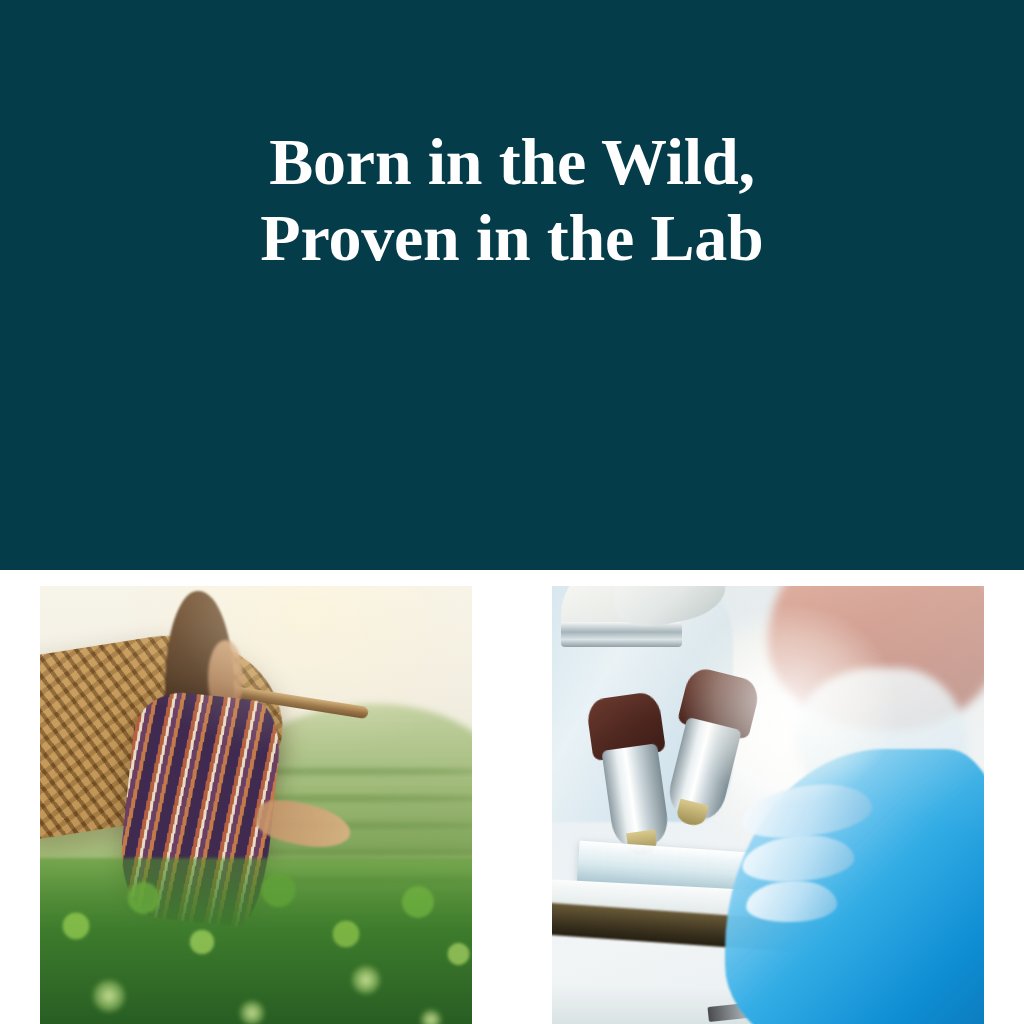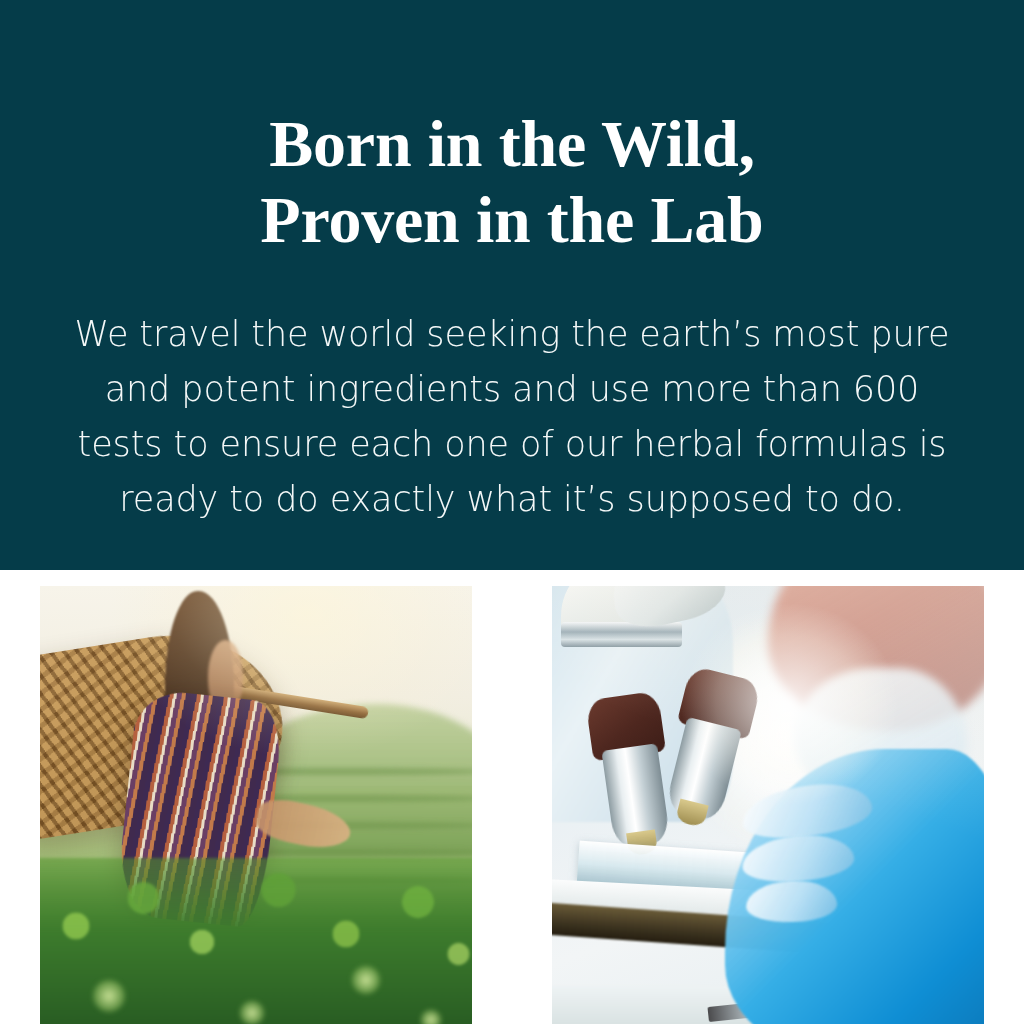--- a/index.html
+++ b/index.html
@@ -20,21 +20,21 @@
     position: absolute;
     left: 0; top: 0;
     width: 1024px;
     height: 570px;
     background: #053c49;
     box-sizing: border-box;
   }
   .headline {
     position: absolute;
     left: 0;
-    top: 62px;
+    top: 80px;
     width: 1024px;
     text-align: center;
     color: #ffffff;
     font-family: "Liberation Serif", "DejaVu Serif", serif;
     font-weight: bold;
     font-size: 66px;
     line-height: 76px;
     letter-spacing: -0.2px;
     white-space: pre-line;
   }
@@ -320,21 +320,20 @@
 </head>
 <body>
 
 <div id="page">
 
   <section class="hero">
 
     <h1 class="headline">Born in the Wild,
 Proven in the Lab</h1>
 
-    <p class="body-copy">We travel the world seeking the earth’s most pure and potent ingredients and use more than 600 tests to ensure each one of our herbal formulas is ready to do exactly what it’s supposed to do.</p>
   </section>
 
   <section class="photos">
 
     <figure class="photo ph-field">
       <div class="sky-haze"></div>
       <div class="horizon-hill"></div>
       <div class="terrace t1"></div>
       <div class="terrace t2"></div>
       <div class="terrace t3"></div>

